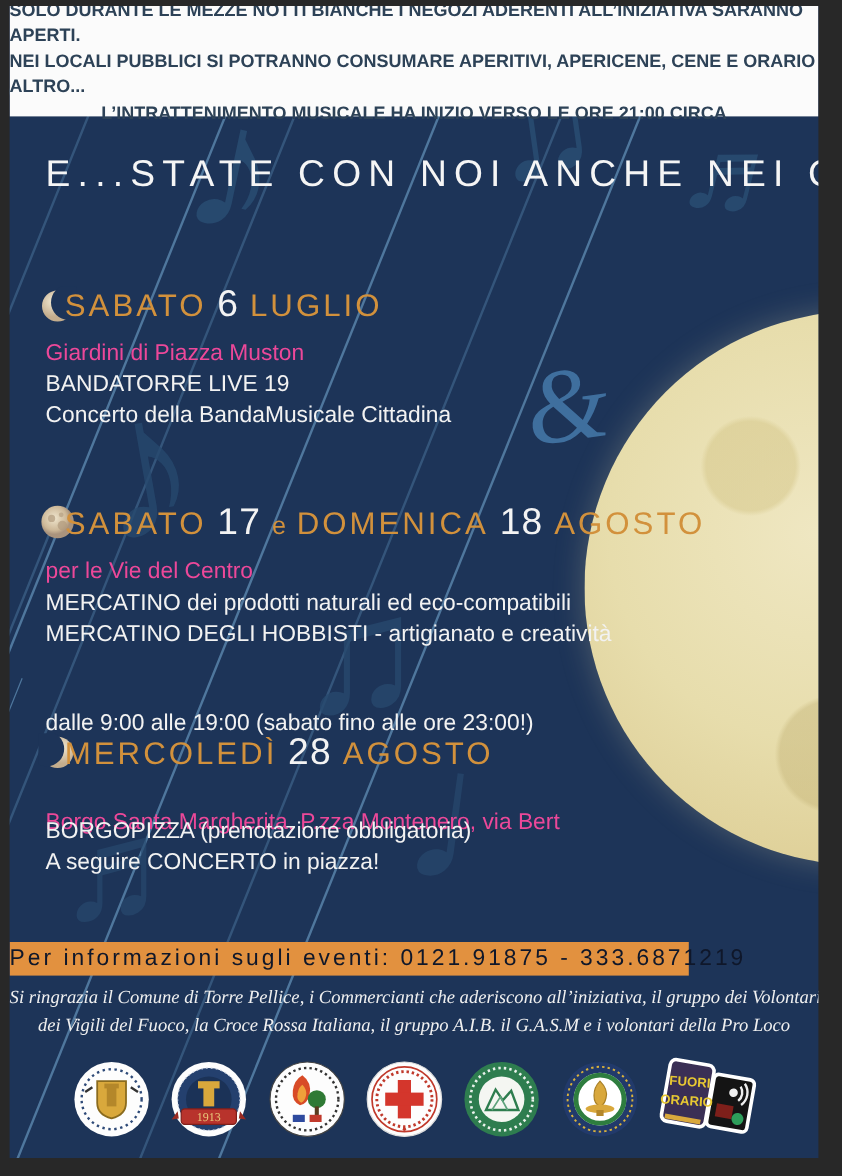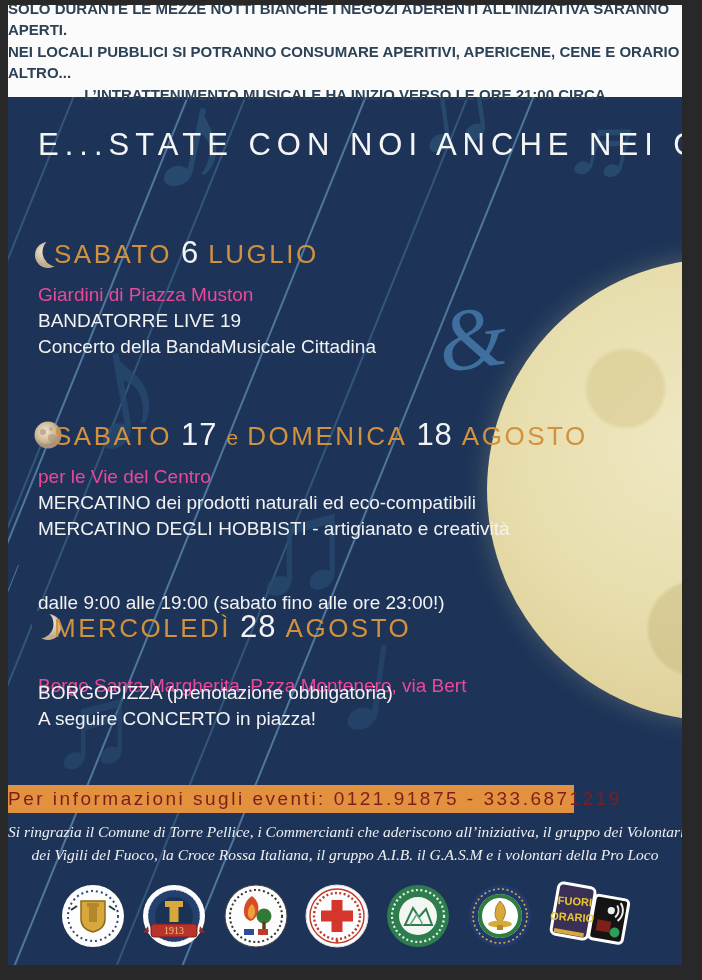--- a/index.html
+++ b/index.html
@@ -43,21 +43,21 @@
   .ehead{position:absolute;left:46px;margin:0;white-space:nowrap;font-weight:normal;}
   .ehead .o{color:#d2913c;font-size:26px;letter-spacing:2.5px;margin-right:9px;}
   .ehead .n{color:#f3f3f3;font-size:31px;letter-spacing:1px;margin-right:9px;}
   .ehead .e-low{color:#d2913c;font-size:21px;margin-right:9px;}
   .ln{position:absolute;left:30px;margin:0;font-size:19px;line-height:24px;white-space:nowrap;}
   .loc{color:#ec4899;}
   .det{color:#f2f2f2;}
   
   .infobar{
     position:absolute;z-index:4;left:0;top:780px;width:566px;height:28px;background:#e2913f;
-    color:#7f1d1d;font-size:19px;letter-spacing:2.5px;text-align:left;line-height:28px;white-space:nowrap;
+    color:#0f172a;font-size:19px;letter-spacing:2.5px;text-align:left;line-height:28px;white-space:nowrap;
   }
   
   .thanks{
     position:absolute;z-index:3;left:0;width:674px;margin:0;text-align:center;
     font-family:"Liberation Serif", serif;font-style:italic;font-size:15.5px;color:#f0f0f0;white-space:nowrap;
   }
   .t1{top:818px;} .t2{top:841px;}
   
   .logos{
     position:absolute;z-index:3;left:52px;top:872px;width:572px;height:78px;

